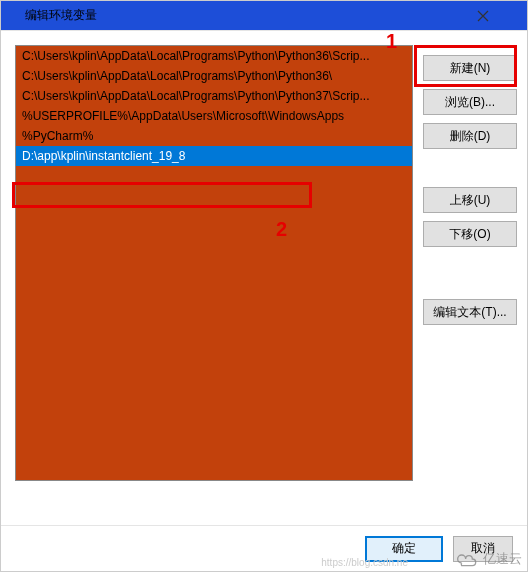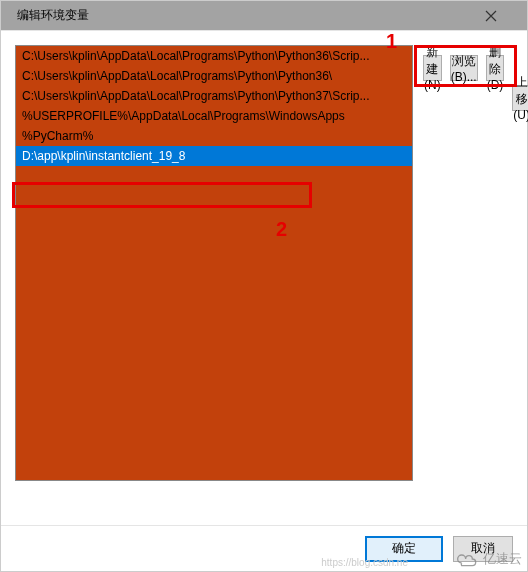--- a/index.html
+++ b/index.html
@@ -15,24 +15,24 @@
 .dialog {
   background: #fff;
   width: 528px;
   height: 572px;
   display: flex;
   flex-direction: column;
   border: 1px solid #ccc;
 }
 .title-bar {
   height: 30px;
-  background: #a3a3a3;
-  display: flex;
-  align-items: center;
-  padding: 0 16px;
+  background: #1d4ed8;
+  display: flex;
+  align-items: center;
+  padding: 0 24px;
   border-bottom: 1px solid #e5e5e5;
   justify-content: space-between;
 }
 .title-bar .title { font-size: 12px; }
 .close-btn {
   width: 40px; height: 28px;
   display: flex; align-items: center; justify-content: center;
   font-size: 16px;
 }
 .close-btn svg { width: 12px; height: 12px; }
@@ -63,21 +63,21 @@
   overflow: hidden;
   color: #000;
 }
 .list-item.selected {
   background: #0078d7;
   color: #fff;
 }
 .button-col {
   width: 94px;
   display: flex;
-  flex-direction: row;
+  flex-direction: column;
   gap: 8px;
   padding-top: 10px;
 }
 .btn {
   height: 26px;
   background: #e1e1e1;
   border: 1px solid #adadad;
   font-size: 12px;
   font-family: inherit;
   cursor: pointer;
@@ -159,21 +159,21 @@
         </svg>
     </div>
   </div>
 
   <div class="content">
     <div class="list-area">
       <div class="list-box" id="list-box">
           <div class="list-item">C:\Users\kplin\AppData\Local\Programs\Python\Python36\Scrip...</div>
           <div class="list-item">C:\Users\kplin\AppData\Local\Programs\Python\Python36\</div>
           <div class="list-item">C:\Users\kplin\AppData\Local\Programs\Python\Python37\Scrip...</div>
-          <div class="list-item">%USERPROFILE%\AppData\Local\Programs\WindowsApps</div>
+          <div class="list-item">%USERPROFILE%\AppData\Users\Microsoft\WindowsApps</div>
           <div class="list-item">%PyCharm%</div>
           <div class="list-item selected">D:\app\kplin\instantclient_19_8</div>
         </div>
     </div>
 
     <div class="button-col">
       <button class="btn">
           <span>新建(N)</span>
         </button>
       <button class="btn">

